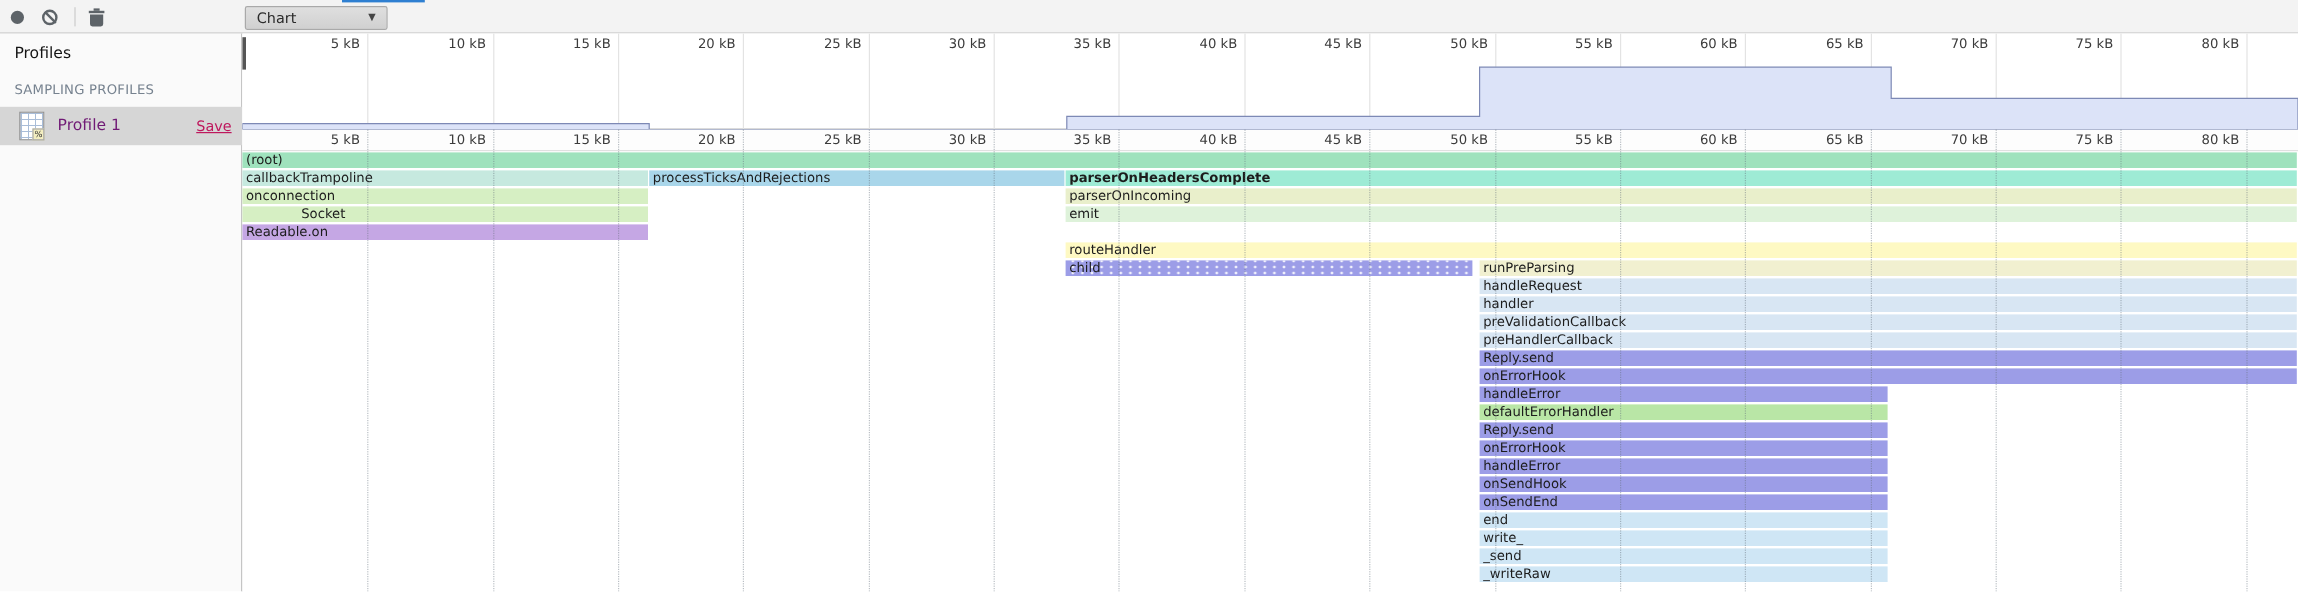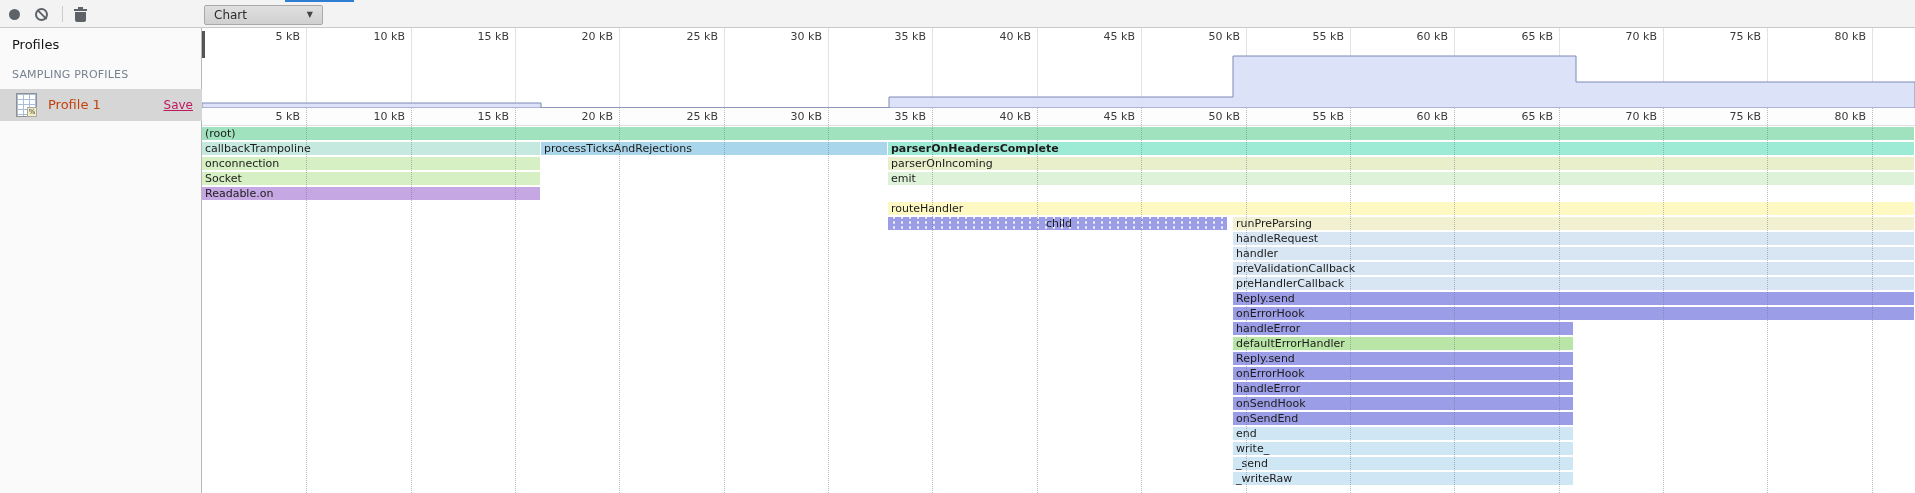--- a/index.html
+++ b/index.html
@@ -33,21 +33,21 @@
   #profiles-heading { position:absolute; left:12px; top:9px; font-size:13px; color:#141414; }
   #section-heading { position:absolute; left:12px; top:40px; font-size:11px; color:#76828f; letter-spacing:.2px;text-align:right; }
   #profile-row { position:absolute; left:0; top:61px; width:202px; height:32px; background:#d6d6d6; cursor:default; }
   #profile-icon { position:absolute; left:16px; top:4px; width:21px; height:24px; background:#ffffff;
     border:1px solid #909090;
     background-image:
       repeating-linear-gradient(180deg,#a9bdd8 0 1px,transparent 1px 5px),
       repeating-linear-gradient(90deg,#a9bdd8 0 1px,transparent 1px 6px); }
   #profile-icon .pct { position:absolute; right:-1px; bottom:-1px; width:10px; height:10px;
     background:#f3eec0; border:1px solid #a9a9a9; font-size:7px; line-height:9px; text-align:center; color:#333; }
-  #profile-name { position:absolute; left:48px; top:8px; font-size:13px; color:#c2410c; }
+  #profile-name { position:absolute; left:48px; top:8px; font-size:13px; color:#701a75; }
   #save-link { position:absolute; right:9px; top:9px; font-size:12px; color:#be185d; text-decoration:underline; cursor:pointer; }
 
   
   #chart { position:absolute; left:202px; top:28px; width:1713px; height:465px; background:#fff; }
 
   #overview { position:absolute; left:0; top:0; width:1713px; height:80px; background:#fff;
     border-bottom:1px solid #c4c4c4; }
   .ov-grid { position:absolute; top:0; width:1px; height:80px; background:#e3e3e3; z-index:1; }
   #range-handle-left { position:absolute; left:0; top:3px; width:3px; height:27px; background:#555; z-index:4; }
 
@@ -55,21 +55,21 @@
     border-bottom:1px solid #e0e0e0; }
   .tick-label { position:absolute; top:2px; width:60px; text-align:right; font-size:11px; color:#3b3b3b;
     white-space:nowrap; z-index:3; }
   .flame-tick { top:2px; }
 
   #rows { position:absolute; left:0; top:99px; width:1713px; height:366px; }
   .bar { position:absolute; overflow:hidden; }
   .bar span { display:block; font-size:11px; line-height:13px; color:#1c1c1c; padding-left:3px;
     white-space:nowrap; overflow:hidden; }
   .dotted { background-image:radial-gradient(circle, rgba(255,255,255,.85) 1px, transparent 1.4px);
-    background-size:8px 5px; background-position:2px 3px;text-align:center; }
+    background-size:8px 5px; background-position:2px 3px; }
 
   #grid { position:absolute; left:0; top:80px; width:1713px; height:385px; pointer-events:none; z-index:5; }
   .fl-grid { position:absolute; top:0; width:0; height:385px; border-left:1px dotted rgba(100,110,125,.45); }
 </style>
 </head>
 <body>
 
 <div id="app">
 
   <div id="toolbar">
@@ -171,21 +171,21 @@
         </div>
         <div class="bar" style="left: 686px; top: 15px; width: 1026px; height: 13px; background-color: rgb(158, 235, 213); font-weight: bold;">
           <span>parserOnHeadersComplete</span>
         </div>
         <div class="bar" style="left: 0px; top: 30px; width: 338px; height: 13px; background-color: rgb(214, 239, 195);">
           <span>onconnection</span>
         </div>
         <div class="bar" style="left: 686px; top: 30px; width: 1026px; height: 13px; background-color: rgb(233, 239, 203);">
           <span>parserOnIncoming</span>
         </div>
-        <div class="bar" style="left: 0px; top: 45px; width: 338px; height: 13px; background-color: rgb(214, 239, 195);">
+        <div class="bar" style="left: 0px; top: 45px; width: 338px; height: 13px; background-color: rgb(214, 239, 195); padding-left: 46px;">
           <span>Socket</span>
         </div>
         <div class="bar" style="left: 686px; top: 45px; width: 1026px; height: 13px; background-color: rgb(222, 242, 218);">
           <span>emit</span>
         </div>
         <div class="bar" style="left: 0px; top: 60px; width: 338px; height: 13px; background-color: rgb(197, 167, 228);">
           <span>Readable.on</span>
         </div>
         <div class="bar" style="left: 686px; top: 75px; width: 1026px; height: 13px; background-color: #fef9c3;">
           <span>routeHandler</span>

